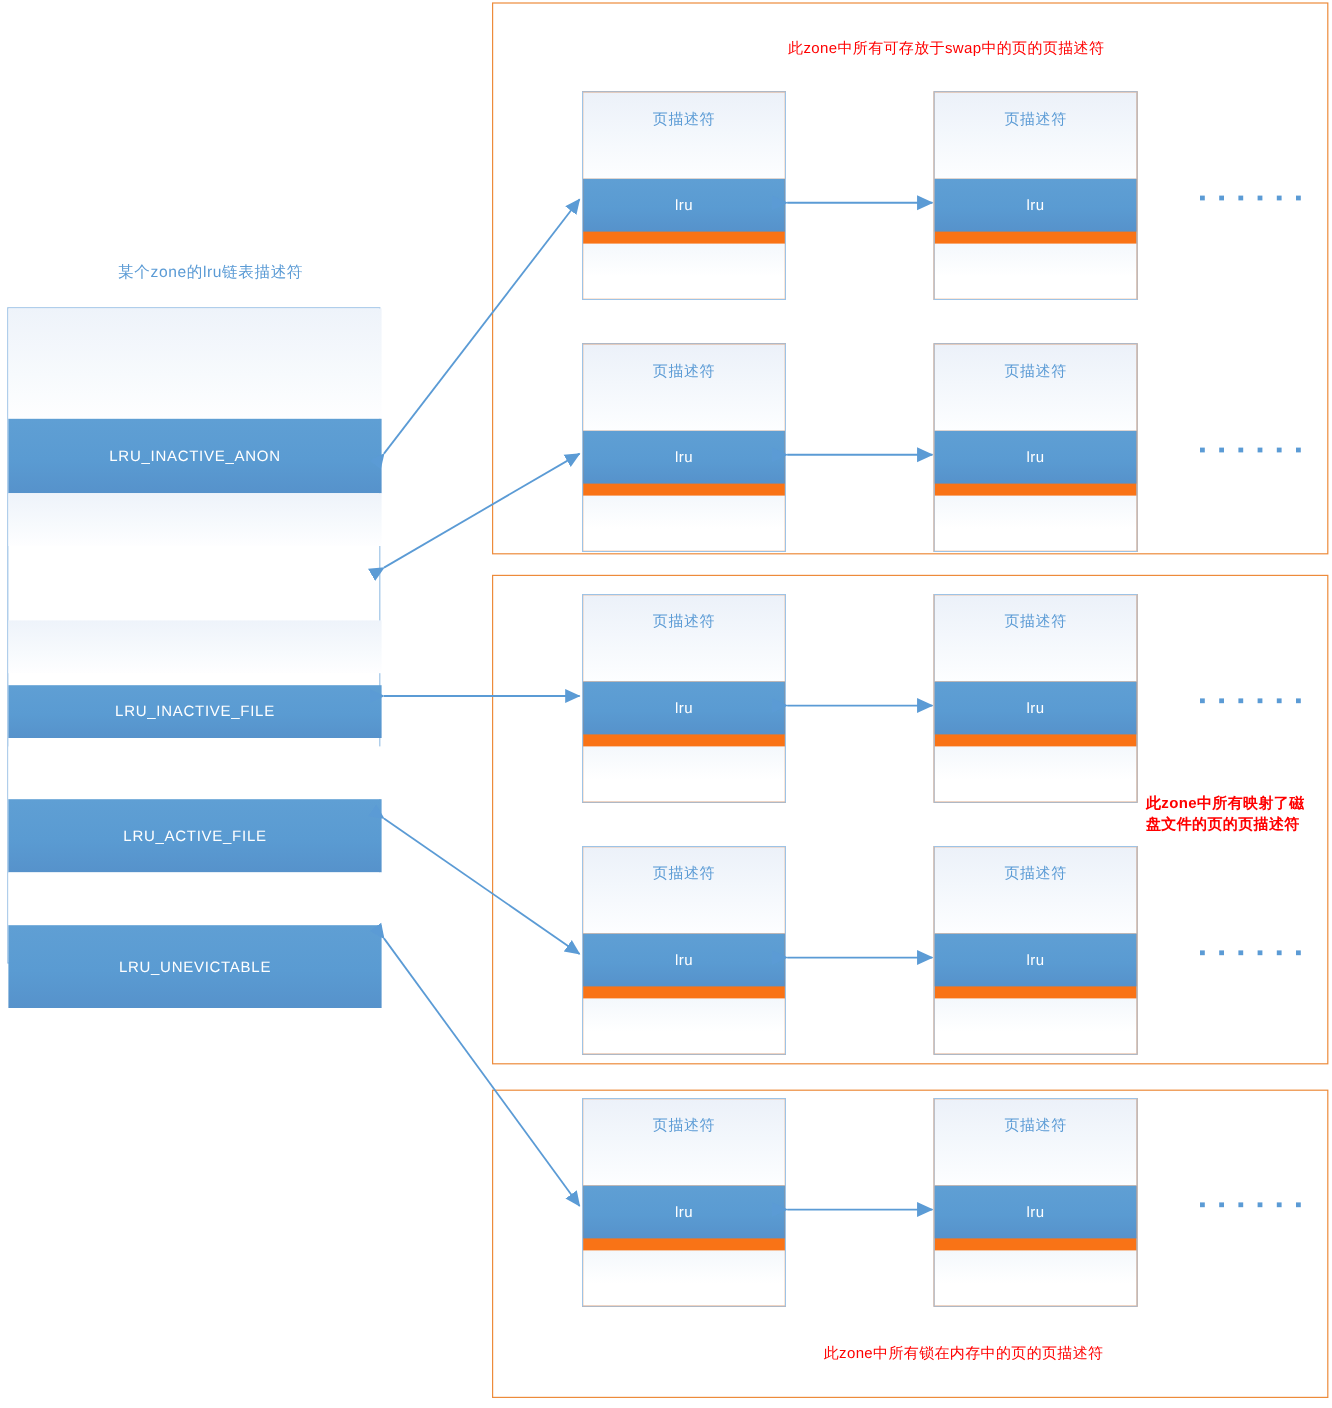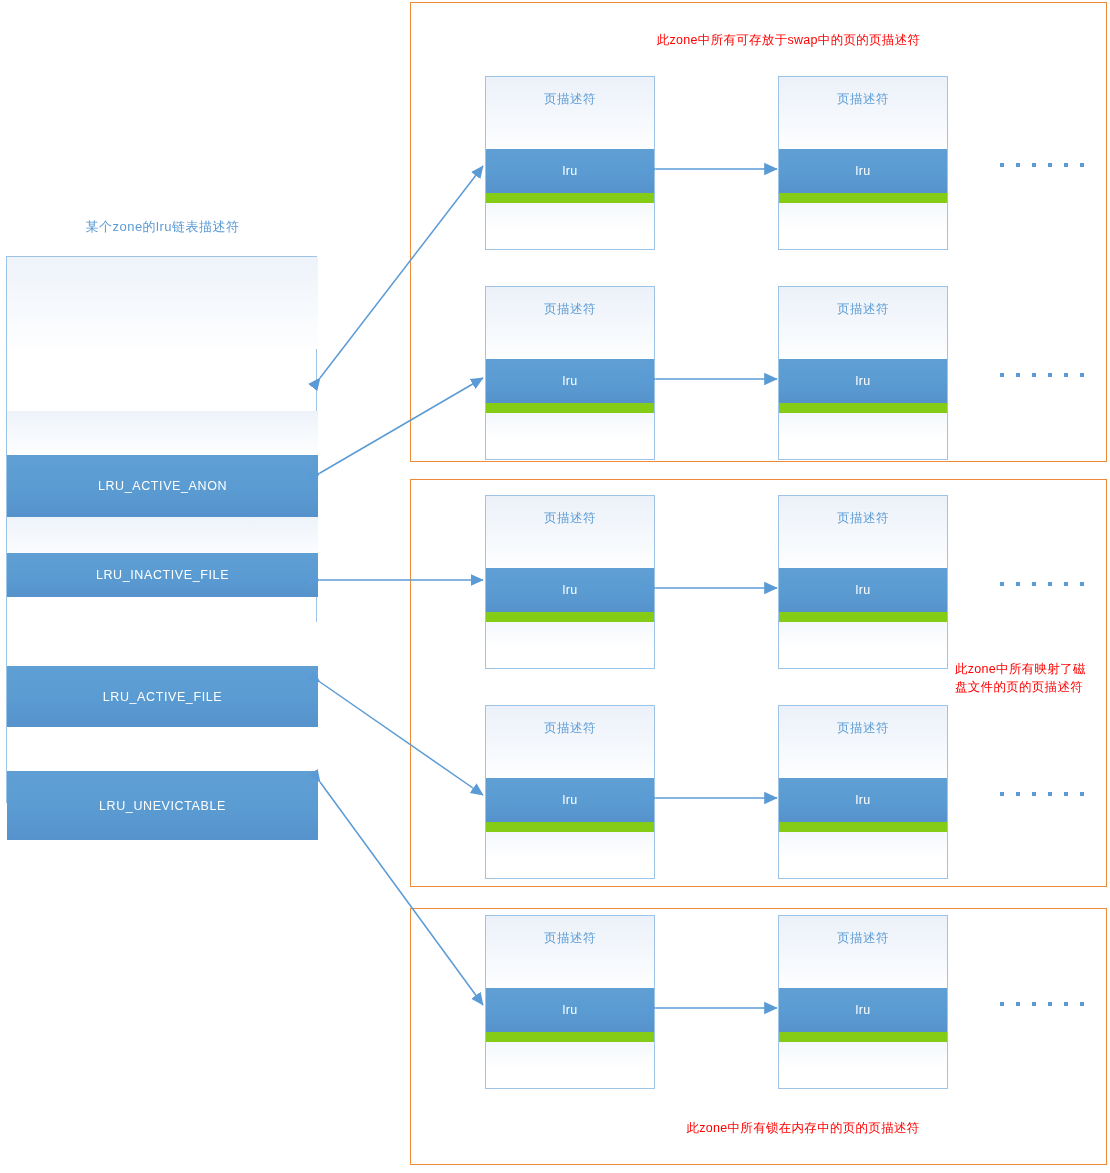--- a/index.html
+++ b/index.html
@@ -4,21 +4,21 @@
 <style>
   html,body{margin:0;padding:0;background:#ffffff;}
   body{
     width:1110px;height:1173px;position:relative;overflow:hidden;
     font-family:"Liberation Sans","DejaVu Sans",sans-serif;
   }
   #stage{position:absolute;left:0;top:0;width:1110px;height:1173px;}
 
   
   .left-title{
-    position:absolute;left:0;top:218px;width:325px;text-align:center;
+    position:absolute;left:13px;top:218px;width:325px;text-align:center;
     color:#5B9BD5;font-size:13px;letter-spacing:.5px;
   }
   .lru-table{
     position:absolute;left:6px;top:256px;width:311px;height:547px;
     border:1px solid #9DC3E6;box-sizing:border-box;background:#ffffff;
   }
   .lru-row{
     position:absolute;left:0;width:311px;
     display:flex;align-items:center;justify-content:center;
     font-size:12.5px;letter-spacing:.6px;box-sizing:border-box;
@@ -38,21 +38,21 @@
   }
 
   
   .caption-red{
     position:absolute;color:#FF0000;font-size:12.5px;line-height:18px;letter-spacing:.3px;
   }
 
   
   .page-desc{
     position:absolute;width:170px;height:174px;
-    border:1px solid #9DC3E6;box-sizing:border-box;background:#84cc16;
+    border:1px solid #9DC3E6;box-sizing:border-box;background:#f97316;
   }
   .pd-top{
     position:absolute;left:0;top:0;width:100%;height:72px;box-sizing:border-box;
     background:linear-gradient(180deg,#ECF1F9 0%,#F3F7FC 45%,#FDFEFF 100%);
     color:#5B9BD5;font-size:12.5px;display:flex;align-items:flex-start;justify-content:center;
     padding-top:14px;letter-spacing:.5px;
   }
   .pd-mid{
     position:absolute;left:0;top:72px;width:100%;height:44px;box-sizing:border-box;
     background:linear-gradient(180deg,#5F9FD4 0%,#5A9BD2 55%,#5692CB 100%);
@@ -75,24 +75,24 @@
 </style>
 </head>
 <body>
 
 <div id="stage">
 
   <div class="left-title">某个zone的lru链表描述符</div>
 
   <div class="lru-table">
     <div class="lru-row pale" style="top:0px;height:92px;"></div>
+    <div class="lru-row blue" style="top:92px;height:62px;">LRU_INACTIVE_ANON</div>
     <div class="lru-row pale" style="top:154px;height:44px;"></div>
-    <div class="lru-row blue" style="top:198px;height:62px;">LRU_ACTIVE_ANON</div>
     <div class="lru-row pale" style="top:260px;height:44px;"></div>
-    <div class="lru-row blue" style="top:296px;height:44px;">LRU_INACTIVE_FILE</div>
+    <div class="lru-row blue" style="top:314px;height:44px;">LRU_INACTIVE_FILE</div>
     <div class="lru-row white" style="top:365px;height:44px;"></div>
     <div class="lru-row blue" style="top:409px;height:61px;text-align:right;">LRU_ACTIVE_FILE</div>
     <div class="lru-row white" style="top:470px;height:44px;"></div>
     <div class="lru-row blue" style="top:514px;height:69px;">LRU_UNEVICTABLE</div>
   </div>
 
   <div class="group-box" style="left:410px;top:2px;width:697px;height:460px;"></div>
 
   <div class="caption-red" style="left:410px;top:31px;width:757px;text-align:center;">此zone中所有可存放于swap中的页的页描述符</div>
 
@@ -129,21 +129,21 @@
     <i></i>
       <i></i>
       <i></i>
       <i></i>
       <i></i>
       <i></i>
   </div>
 
   <div class="group-box" style="left:410px;top:479px;width:697px;height:408px;"></div>
 
-  <div class="caption-red" style="left:955px;top:660px;width:150px;text-align:left;">
+  <div class="caption-red" style="left:955px;top:660px;width:150px;text-align:left;font-weight:bold;">
     <div>此zone中所有映射了磁</div>
     <div>盘文件的页的页描述符</div>
   </div>
 
   <div class="page-desc" style="left:485px;top:495px;">
     <div class="pd-top">页描述符</div>
     <div class="pd-mid">lru</div>
     <div class="pd-bot"></div>
   </div>
   <div class="page-desc" style="left:778px;top:495px;">

